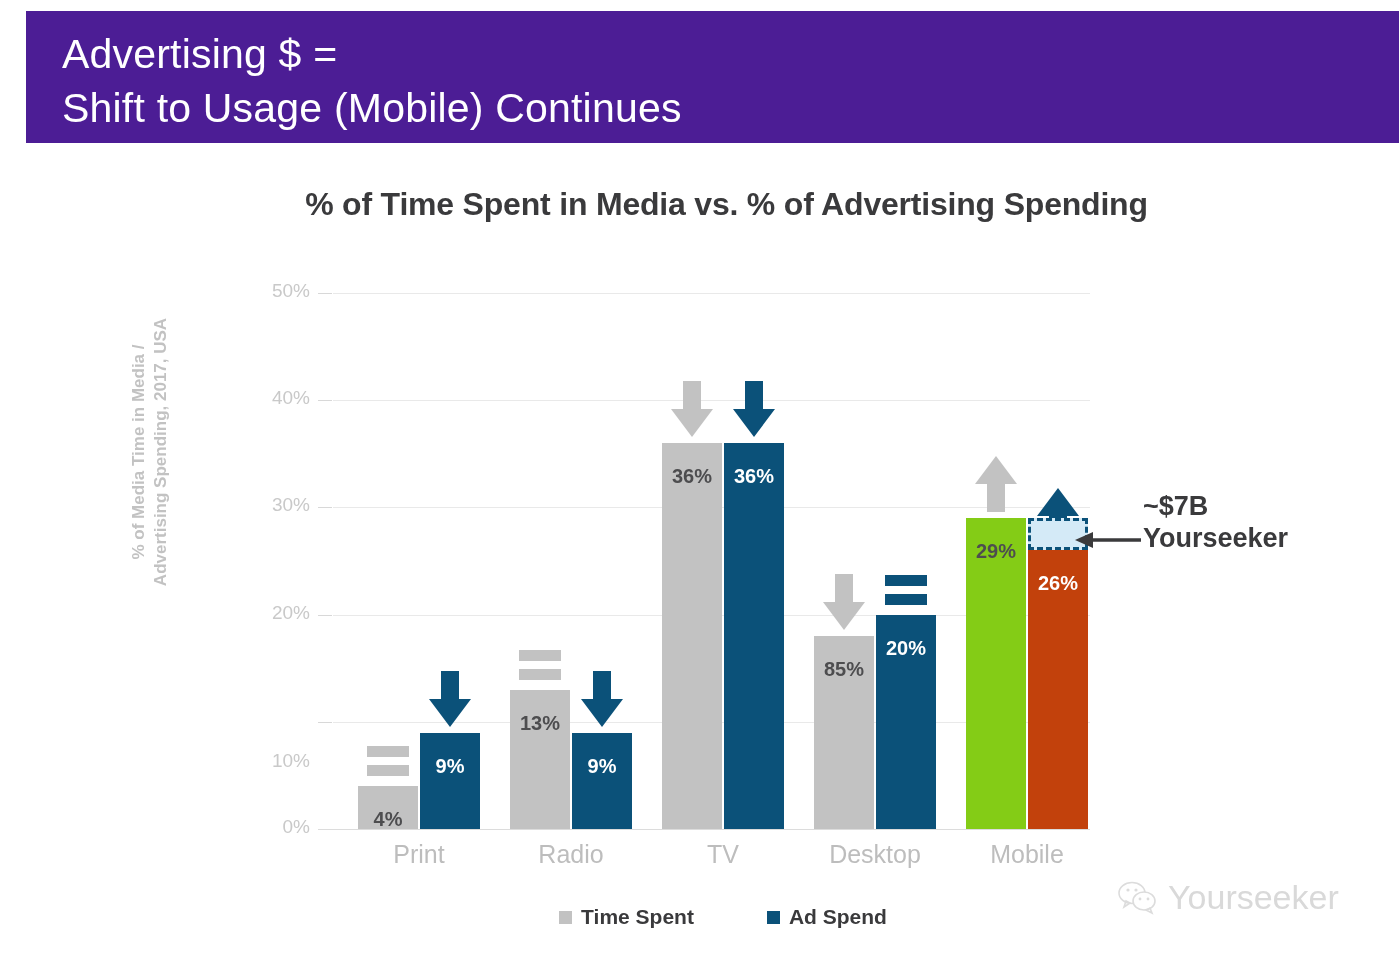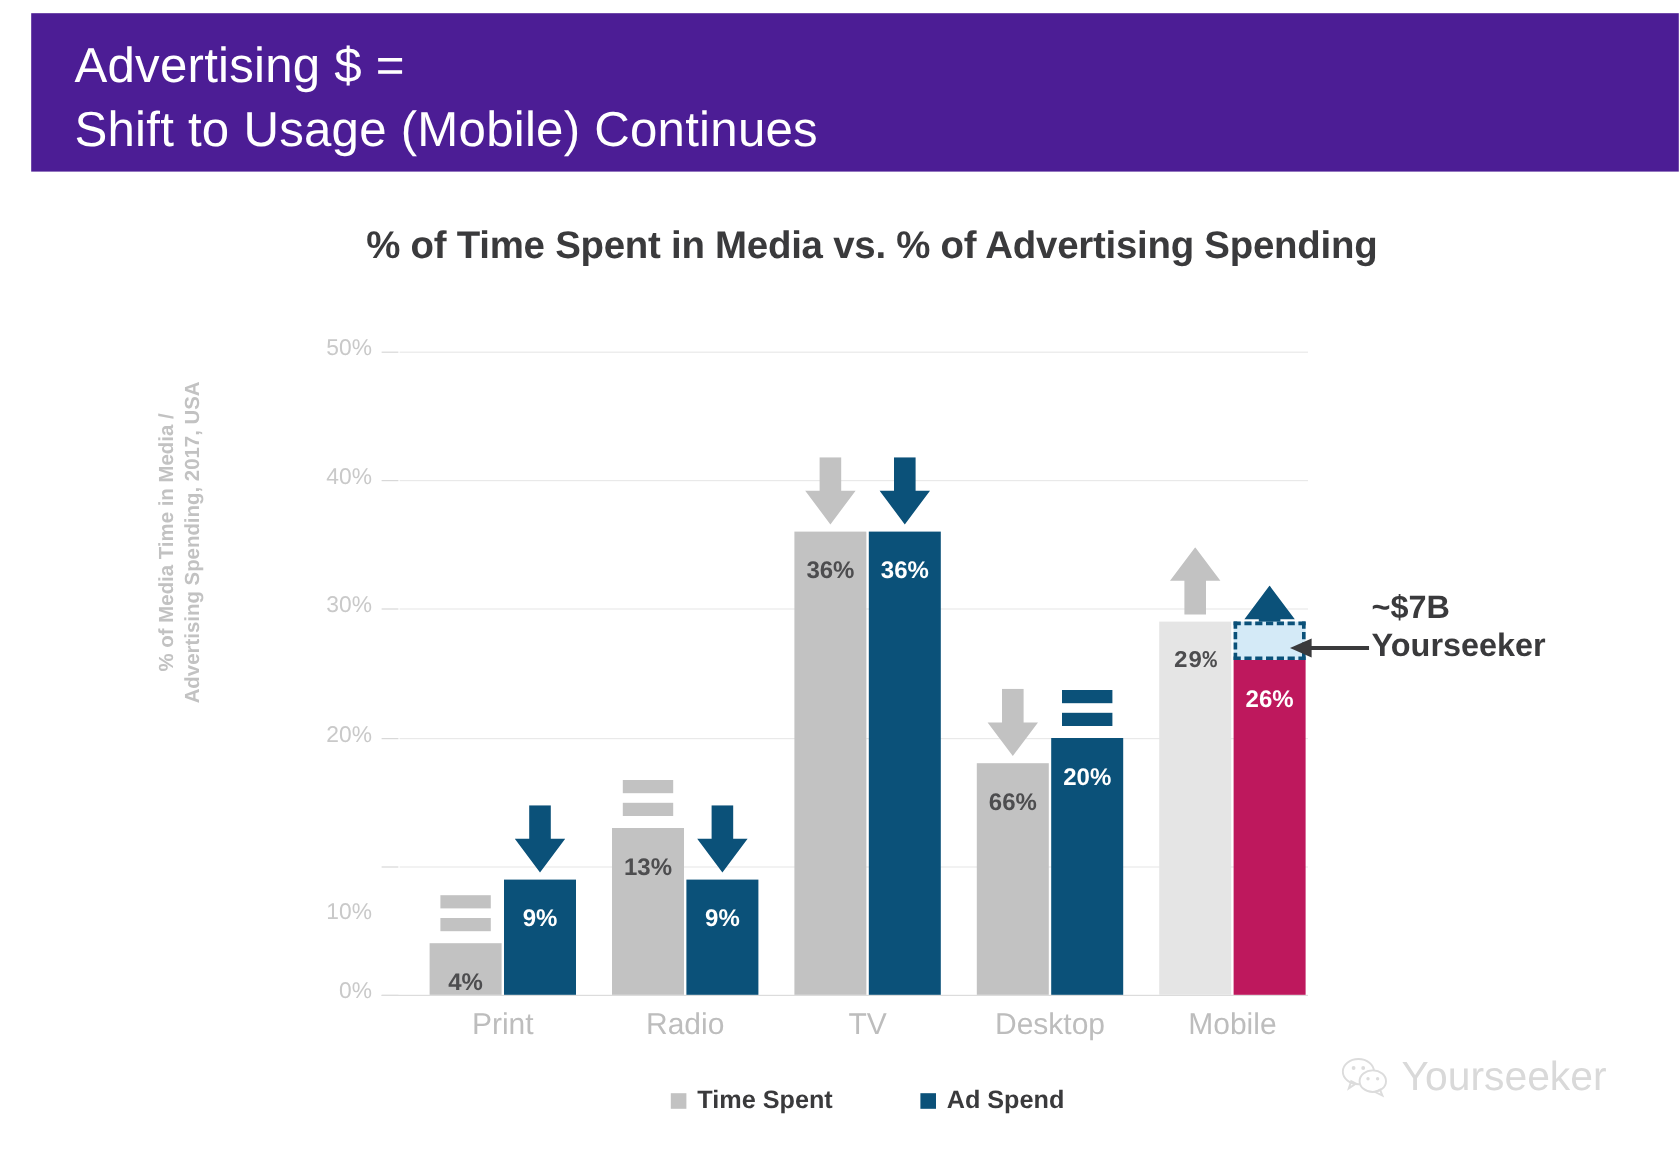--- a/index.html
+++ b/index.html
@@ -292,45 +292,45 @@
       </div>
       <div class="bar ad" style="left: 724px; width: 60px; height: 385.92px; background: rgb(11, 81, 121);">
         <div class="bar-value">36%</div>
       </div>
       <div class="indicator" style="height: 58px; left: 731px; top: 381.08px;">
         <svg width="46" height="58" viewBox="0 0 46 58">
           <polygon points="14,0 32,0 32,28 44,28 23,56 2,28 14,28" fill="#0b5179"></polygon>
         </svg>
       </div>
       <div class="bar time" style="left: 814px; width: 60px; height: 192.96px; background: rgb(194, 194, 194);">
-        <div class="bar-value">66%</div>
+        <div class="bar-value">85%</div>
       </div>
       <div class="indicator" style="height: 58px; left: 821px; top: 574.04px;">
         <svg width="46" height="58" viewBox="0 0 46 58">
           <polygon points="14,0 32,0 32,28 44,28 23,56 2,28 14,28" fill="#c2c2c2"></polygon>
         </svg>
       </div>
       <div class="bar ad" style="left: 876px; width: 60px; height: 214.4px; background: rgb(11, 81, 121);">
         <div class="bar-value">20%</div>
       </div>
       <div class="indicator" style="height: 40px; left: 883px; top: 570.6px;">
         <svg width="46" height="40" viewBox="0 0 46 40">
           <rect x="2" y="4" width="42" height="11" fill="#0b5179"></rect>
           <rect x="2" y="23" width="42" height="11" fill="#0b5179"></rect>
         </svg>
       </div>
-      <div class="bar time" style="left: 966px; width: 60px; height: 310.88px; background: #e5e5e5; font-family: Liberation Mono, monospace;">
+      <div class="bar time" style="left: 966px; width: 60px; height: 310.88px; background: #84cc16;">
         <div class="bar-value">29%</div>
       </div>
       <div class="indicator" style="height: 58px; left: 973px; top: 456.12px;">
         <svg width="46" height="58" viewBox="0 0 46 58">
           <polygon points="23,0 44,28 32,28 32,56 14,56 14,28 2,28" fill="#c2c2c2"></polygon>
         </svg>
       </div>
-      <div class="bar ad" style="left: 1028px; width: 60px; height: 278.72px; background: #be185d;">
+      <div class="bar ad" style="left: 1028px; width: 60px; height: 278.72px; background: #c2410c;">
         <div class="bar-value">26%</div>
       </div>
       <div class="indicator" style="height: 58px; left: 1035px; top: 488.28px;">
         <svg width="46" height="58" viewBox="0 0 46 58">
           <polygon points="23,0 44,28 32,28 32,56 14,56 14,28 2,28" fill="#0b5179"></polygon>
         </svg>
       </div>
     </div>
   <div id="cats-layer">
       <div class="cat-label" style="left: 339px;">Print</div>

